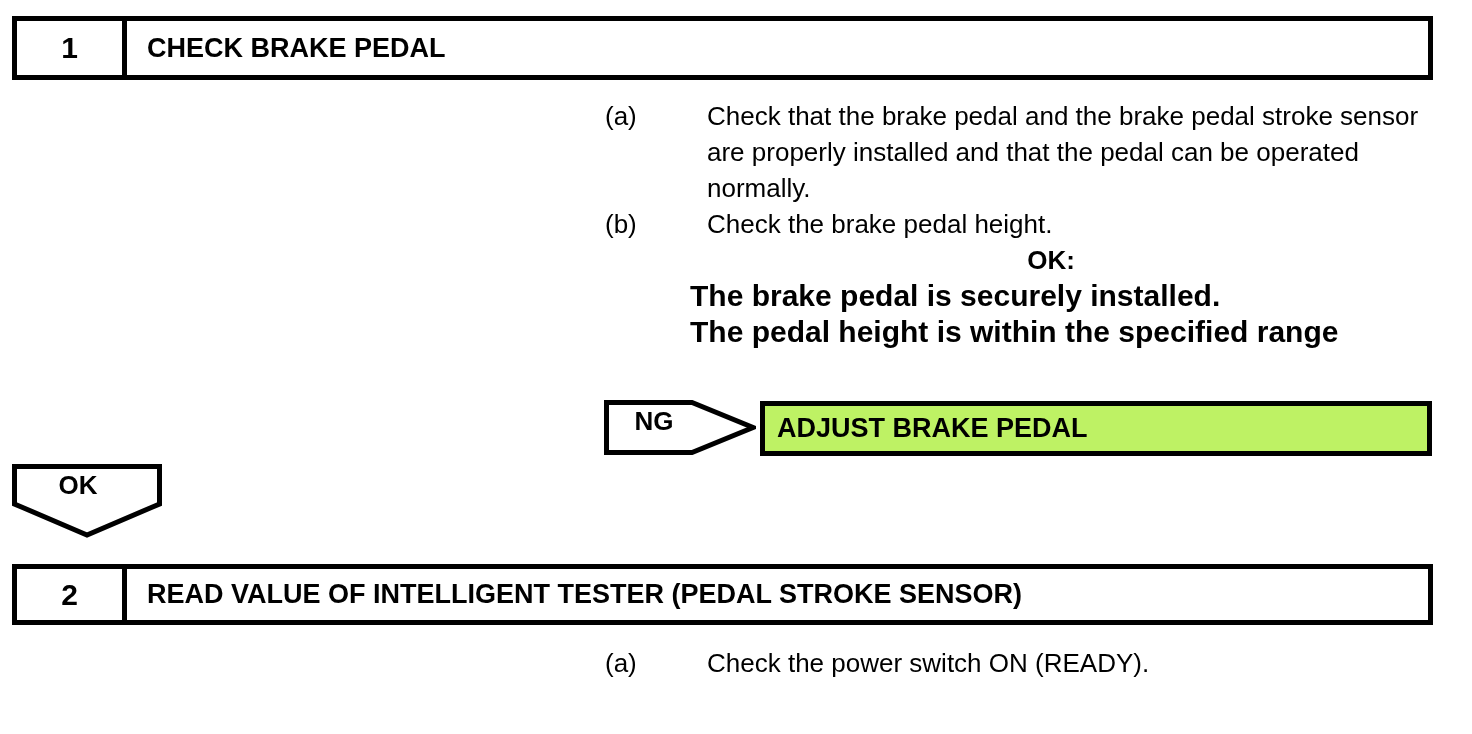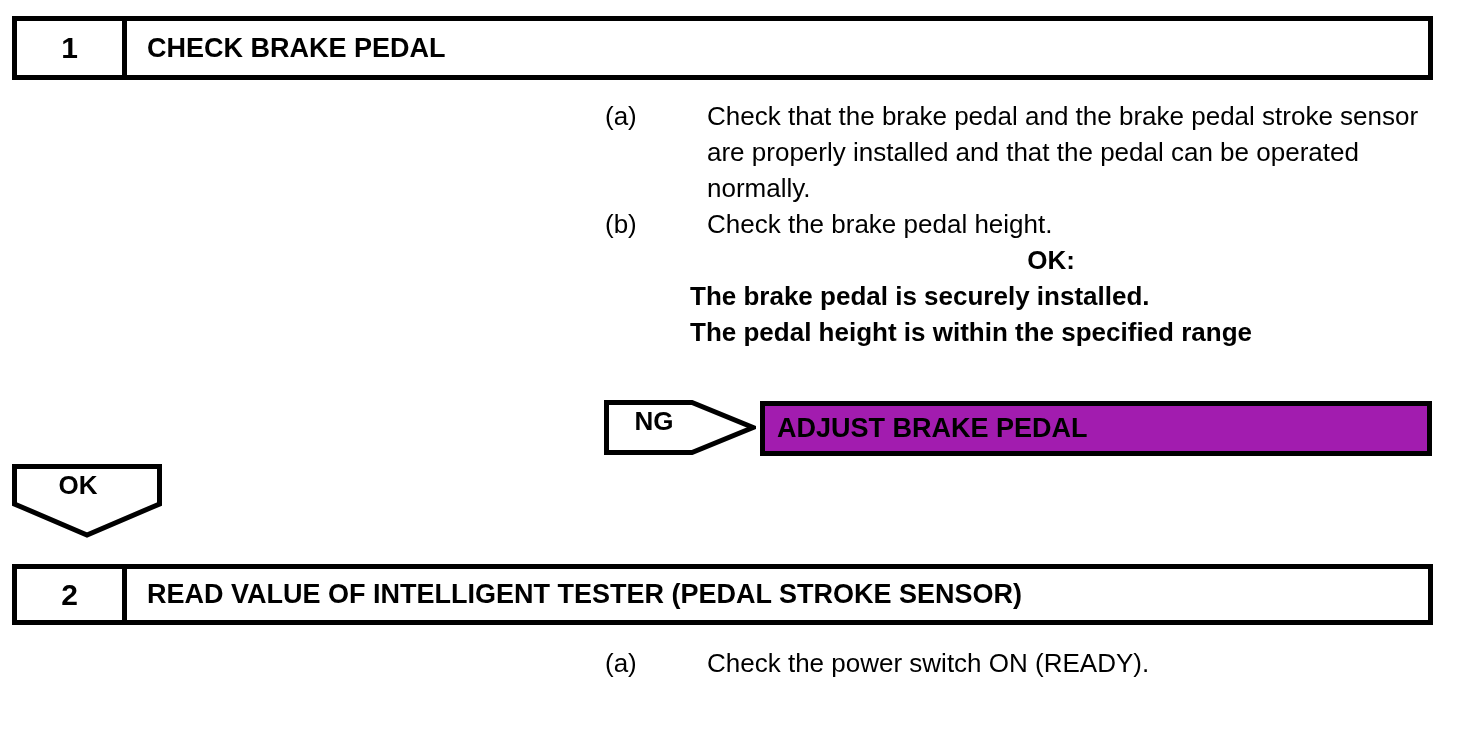--- a/index.html
+++ b/index.html
@@ -77,21 +77,21 @@
     margin-left: 40px;
   }
   .instr-sub {
     font-size: 26px;
     line-height: 36px;
     font-weight: bold;
     margin-left: 62px;
     text-align: center;
   }
   .instr-sub2 {
-    font-size: 26px;
+    font-size: 30px;
     line-height: 36px;
     font-weight: bold;
     margin-left: 85px;
   }
 
   
   .ng-arrow {
     position: absolute;
     left: 604px;
     top: 400px;
@@ -115,21 +115,21 @@
 
   
   .result-box {
     position: absolute;
     left: 760px;
     top: 401px;
     width: 672px;
     height: 55px;
     border: 5px solid #000;
     box-sizing: border-box;
-    background: #a21caf;
+    background: #bef264;
     display: flex;
     align-items: center;
     padding-left: 12px;
     font-size: 27px;
     font-weight: bold;
     line-height: 1;
     white-space: nowrap;
   }
 
   

